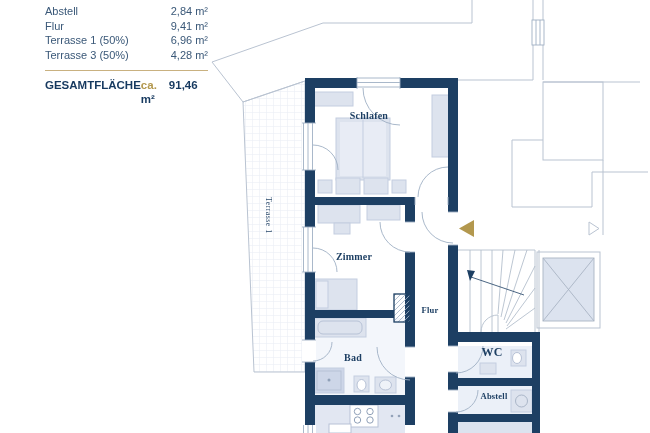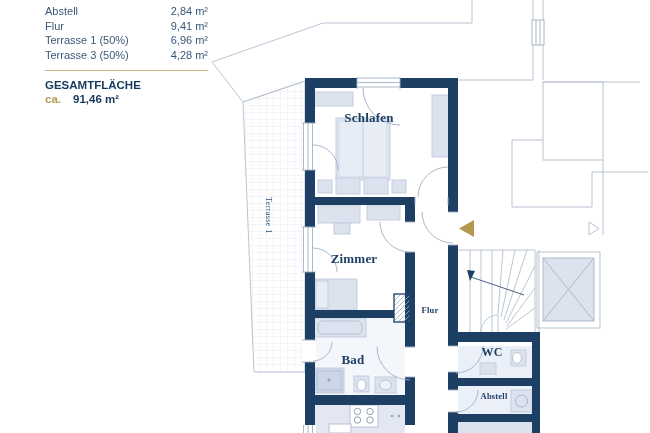--- a/index.html
+++ b/index.html
@@ -8,26 +8,26 @@
     font-family:"Liberation Sans",sans-serif;
   }
   
   .legend{position:absolute;left:45px;top:4px;width:163px;}
   .legend-row{display:flex;justify-content:space-between;height:14.5px;
     font-size:11px;color:#3a5878;line-height:14.5px;}
   .legend-row .lab{text-align:left;}
   .legend-row .val{text-align:left;}
   .legend-divider{border-top:1px solid #c9b180;margin-top:8px;height:0;}
   .legend-total{display:flex;justify-content:flex-end;margin-top:7px;
-    font-size:11.5px;font-weight:bold;color:#16395f;line-height:14px;flex-direction:column;}
+    font-size:11.5px;font-weight:bold;color:#16395f;line-height:14px;}
   .legend-total .ca{color:#b3984e;margin-right:12px;}
   
   .plan-svg{position:absolute;left:0;top:0;}
   .room-label{position:absolute;font-family:"Liberation Serif",serif;font-weight:bold;
-    font-size:13px;color:#1d3f63;text-align:center;letter-spacing:.2px;}
+    font-size:10px;color:#1d3f63;text-align:center;letter-spacing:.2px;}
   .terr-label{position:absolute;left:273px;top:197px;transform:rotate(90deg);
     transform-origin:0 0;font-family:"Liberation Serif",serif;font-size:8px;
     color:#2b4a6b;letter-spacing:.4px;white-space:nowrap;}
 </style>
 </head>
 <body>
 
 <div id="screen">
 
   <div class="legend">

